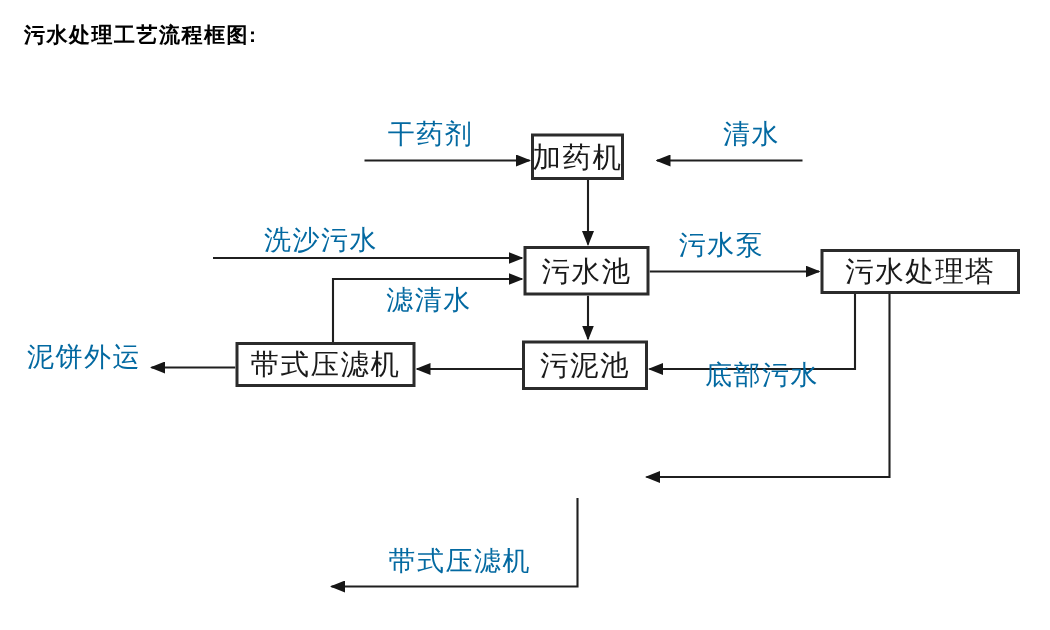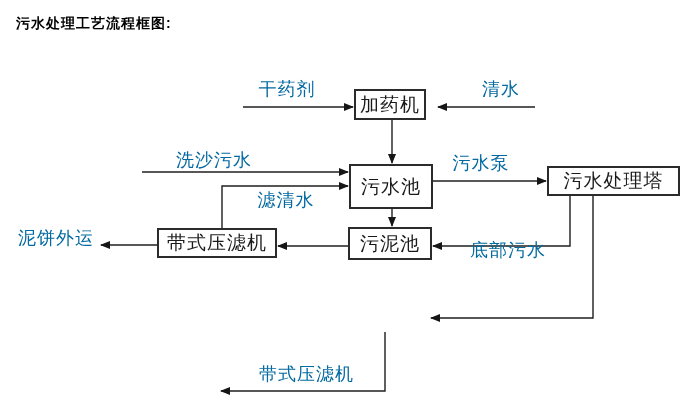--- a/index.html
+++ b/index.html
@@ -51,22 +51,22 @@
     white-space: nowrap;
     text-align: center;
     letter-spacing: 1px;
   }
   path.edge {
     fill: none;
     stroke: #1f1f1f;
     stroke-width: 1.4;
   }
   
-  #n-dosing     { left:354px; top:89px;  width:72px;  height:31px; }
-  #n-sewage     { left:349px; top:164px; width:84px;  height:45px; }
+  #n-dosing     { left:354px; top:89px;  width:62px;  height:31px; }
+  #n-sewage     { left:349px; top:164px; width:84px;  height:33px; }
   #n-tower      { left:547px; top:166px; width:133px; height:30px; }
   #n-sludge     { left:348px; top:227px; width:84px;  height:33px; }
   #n-press      { left:157px; top:228px; width:120px; height:30px; }
   #n-clean      { left:342px; top:300px; width:88px;  height:32px; }
   
   #l-dry        { left:255px; top:77px;  width:64px; }
   #l-cleanwater { left:474px; top:77px;  width:54px; }
   #l-sandwash   { left:172px; top:148px; width:84px; }
   #l-sewpump    { left:450px; top:151px; width:62px; }
   #l-filtered   { left:254px; top:188px; width:64px; }

